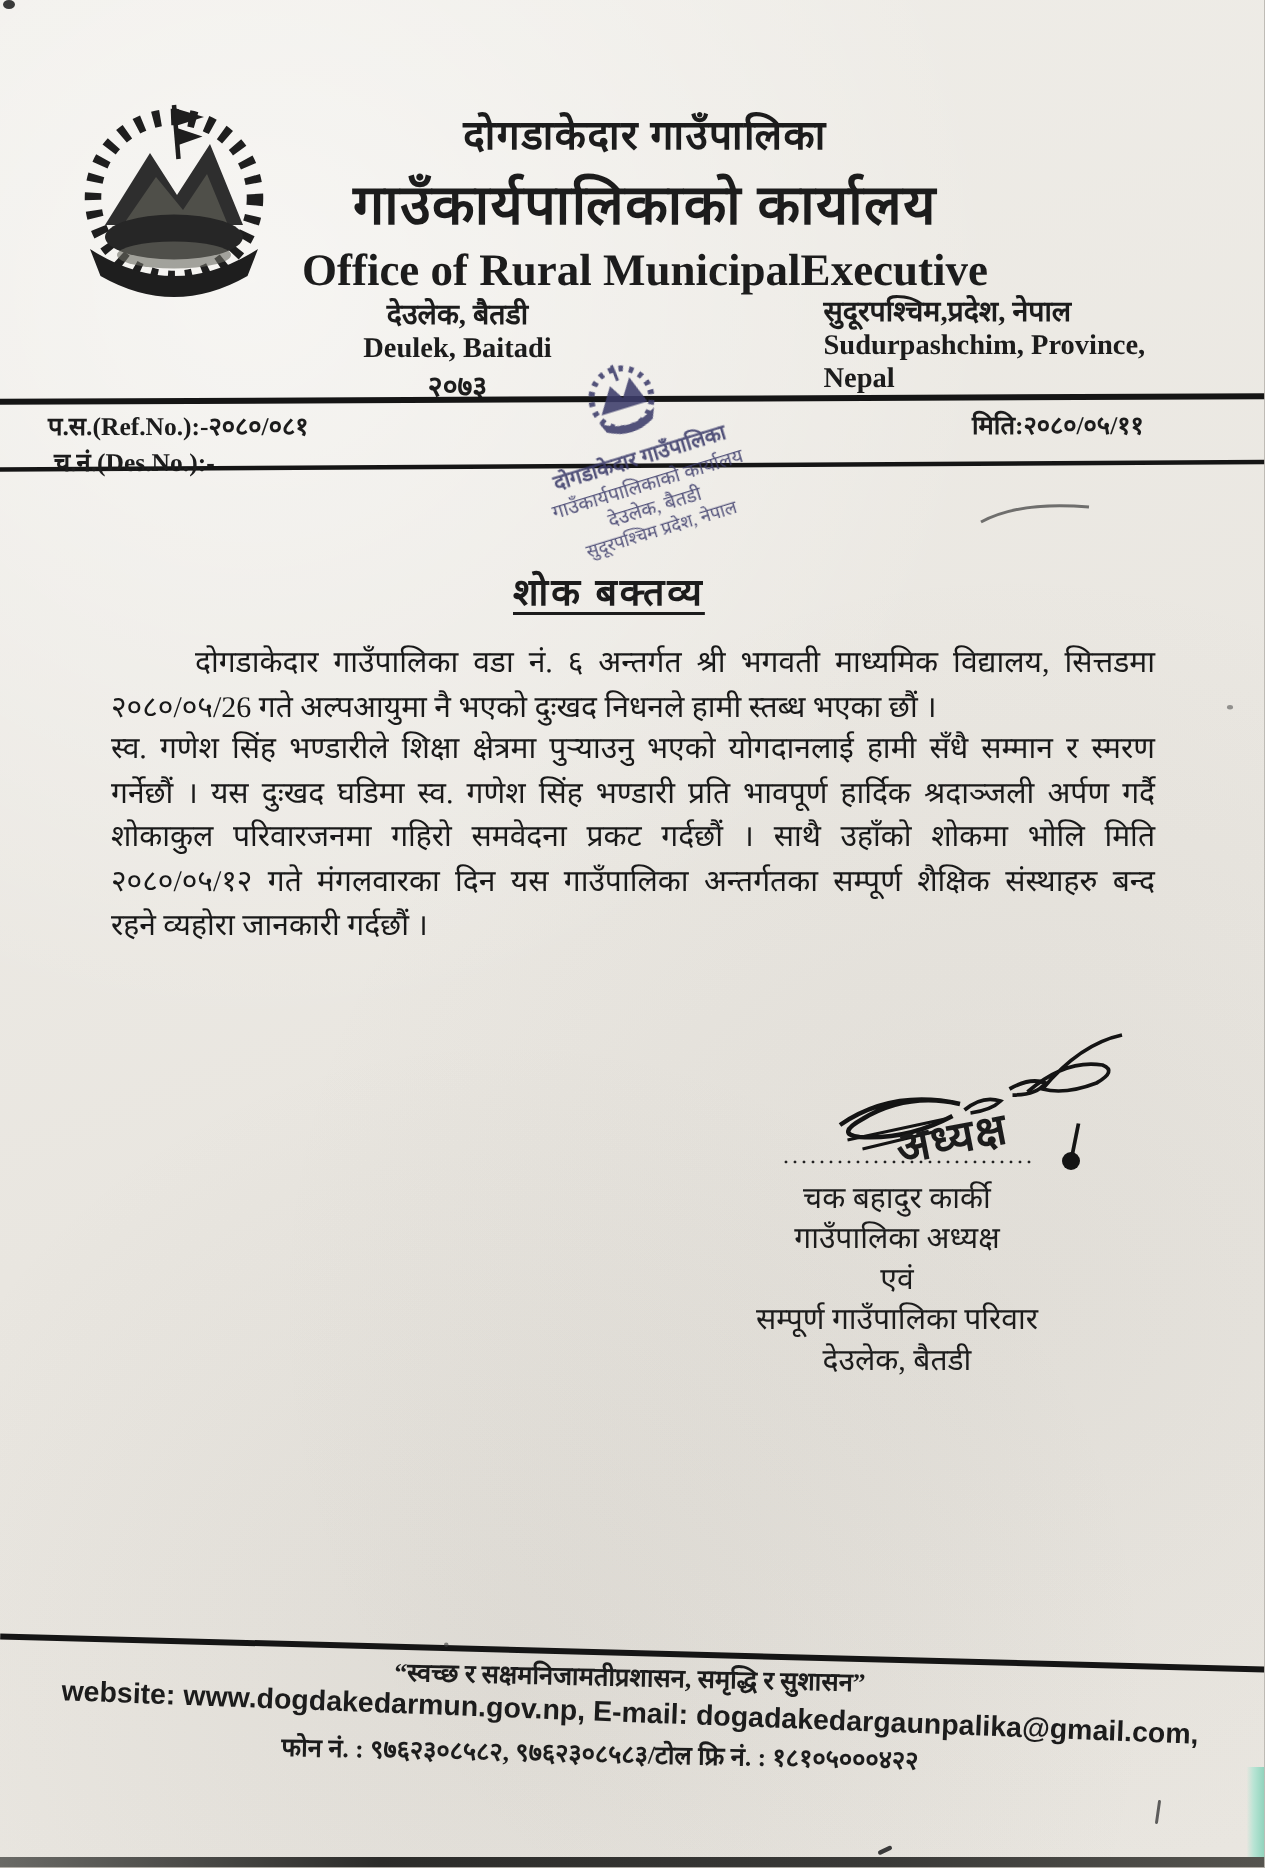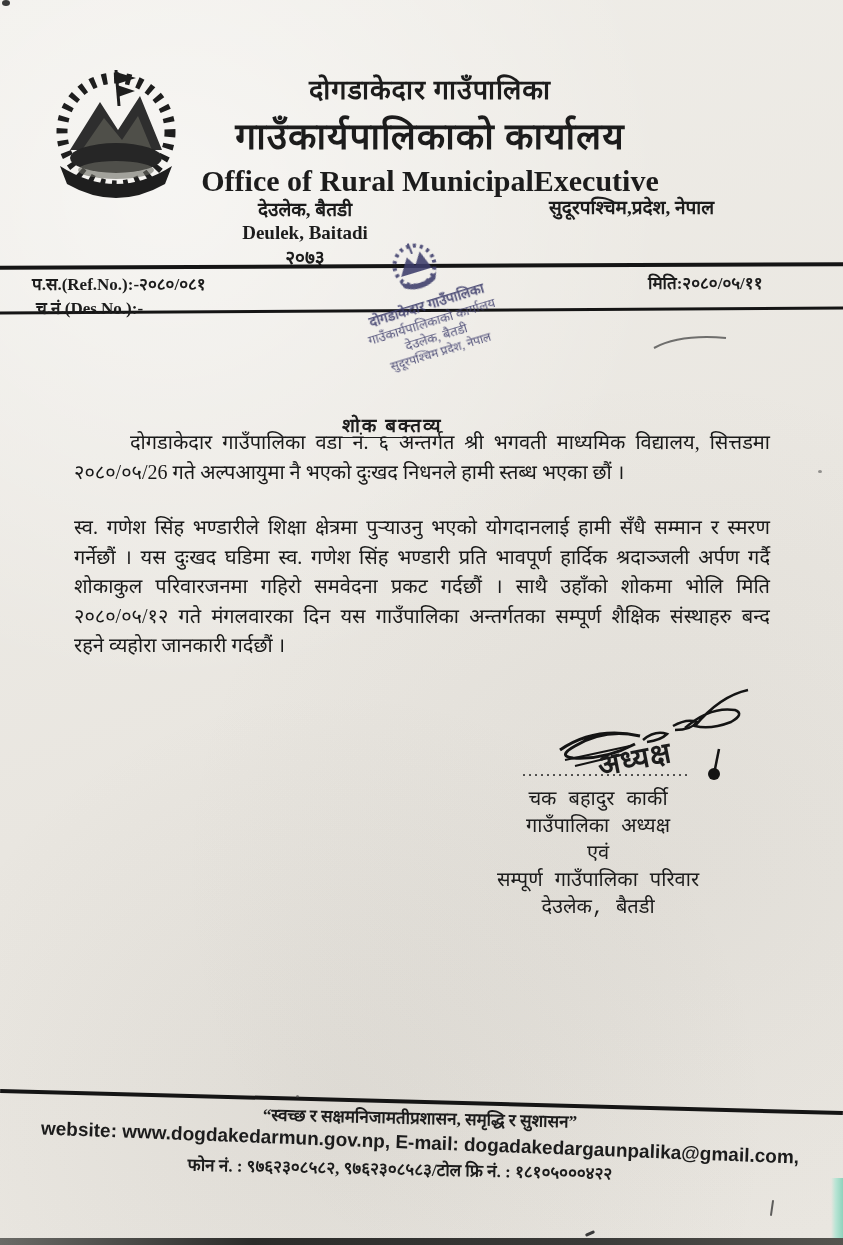--- a/index.html
+++ b/index.html
@@ -25,21 +25,21 @@
   .h-en-title{font-size:23px;font-weight:bold;font-family:"Liberation Serif",serif;}
   .h-np-office{font-size:37px;font-weight:bold;letter-spacing:1px;}
   .h-en-office{font-size:30px;font-weight:bold;}
   .h-sub-np{font-size:19px;font-weight:bold;}
   .h-sub-en{font-size:19px;font-weight:bold;}
   .rule{position:absolute;left:0;width:100%;background:#151515;}
   .refline{font-size:17px;font-weight:bold;}
   .para{width:732px;font-size:20px;line-height:29.5px;color:#191919;}
   .pline{text-align:justify;text-align-last:justify;white-space:nowrap;margin-left:36px;}
   .pline.last{text-align-last:left;}
-  .subject{font-size:19px;font-weight:bold;text-decoration:underline;text-underline-offset:5px;letter-spacing:2px;margin-top:36px;}
+  .subject{font-size:25px;font-weight:bold;text-decoration:underline;text-underline-offset:5px;letter-spacing:2px;}
   .stamp{
     width:230px;text-align:center;color:#3d3d6b;opacity:.88;
     transform:rotate(-17deg);line-height:1.25;
     filter:blur(.2px);
   }
   .stamp .s1{font-size:14px;font-weight:bold;}
   .stamp .s2{font-size:13px;}
   .stamp .s3{font-size:13px;}
   .stamp .s4{font-size:12px;}
   .sig-block{width:280px;text-align:center;font-size:20px;line-height:27px;}
@@ -79,20 +79,21 @@
   </div>
 
   <div class="abs center" style="left:220px;top:196px;width:170px;">
     <div class="h-sub-np np">देउलेक, बैतडी</div>
     <div class="h-sub-en">Deulek, Baitadi</div>
     <div class="h-sub-np np">२०७३</div>
   </div>
 
   <div class="abs" style="left:521px;top:194px;width:230px;margin-left:28px;">
     <div class="h-sub-np np">सुदूरपश्चिम,प्रदेश, नेपाल</div>
+    <div class="h-sub-en">Sudurpashchim, Province, Nepal</div>
   </div>
 
   <div class="rule" style="top:264px;height:4px;transform:rotate(-0.25deg);"></div>
   <div class="rule" style="top:309px;height:3px;transform:rotate(-0.35deg);"></div>
 
   <div class="abs refline np" style="left:32px;top:272px;">प.स.(Ref.No.):-२०८०/०८१</div>
   <div class="abs refline np" style="left:36px;top:296px;">च.नं.(Des.No.):-</div>
   <div class="abs refline np" style="left:648px;top:271px;">मिति:२०८०/०५/११</div>
 
   <div class="abs stamp np" style="left:310px;top:238px;">
@@ -112,42 +113,42 @@
     <path d="M4,18 Q30,4 76,8" fill="none" stroke="#3a3a3a" stroke-width="2" opacity="0.7"></path>
   </svg>
 
   <div class="abs subject np" style="left:342px;top:376px;">शोक बक्तव्य</div>
 
   <div class="abs para np" style="left:38px;top:428px;">
     <div class="pline" style="text-indent:56px;">दोगडाकेदार गाउँपालिका वडा नं. ६ अन्तर्गत श्री भगवती माध्यमिक विद्यालय, सित्तडमा</div>
     <div class="pline last">२०८०/०५/26 गते अल्पआयुमा नै भएको दुःखद निधनले हामी स्तब्ध भएका छौं ।</div>
   </div>
 
-  <div class="abs para np" style="left:38px;top:513px;">
+  <div class="abs para np" style="left:38px;top:485px;">
     <div class="pline">स्व. गणेश सिंह भण्डारीले शिक्षा क्षेत्रमा पुर्‍याउनु भएको योगदानलाई हामी सँधै सम्मान र स्मरण</div>
     <div class="pline">गर्नेछौं । यस दुःखद घडिमा स्व. गणेश सिंह भण्डारी प्रति भावपूर्ण हार्दिक श्रदाञ्जली अर्पण गर्दै</div>
     <div class="pline">शोकाकुल परिवारजनमा गहिरो समवेदना प्रकट गर्दछौं । साथै उहाँको शोकमा भोलि मिति</div>
     <div class="pline">२०८०/०५/१२ गते मंगलवारका दिन यस गाउँपालिका अन्तर्गतका सम्पूर्ण शैक्षिक संस्थाहरु बन्द</div>
     <div class="pline last">रहने व्यहोरा जानकारी गर्दछौं ।</div>
   </div>
 
   <svg class="abs" style="left:535px;top:688px;" width="215" height="85">
     <path d="M25,62 Q60,38 105,48 Q70,40 40,58 Q22,68 38,70 Q70,72 100,56" fill="none" stroke="#141414" stroke-width="3"></path>
     <path d="M30,72 L95,58 M40,78 L90,66" stroke="#141414" stroke-width="2" fill="none"></path>
     <path d="M108,52 Q120,42 132,46 Q126,52 112,54 M138,38 Q152,30 162,34 Q156,42 140,42" fill="none" stroke="#141414" stroke-width="2.5"></path>
     <path d="M150,40 Q175,18 200,22 Q210,26 196,34 Q175,42 160,38 Q185,8 213,2" fill="none" stroke="#141414" stroke-width="2.5"></path>
   </svg>
   <div class="abs sig-stamp np" style="left:597px;top:738px;">अध्यक्ष</div>
   <div class="abs dots" style="left:522px;top:762px;">............................</div>
   <svg class="abs" style="left:705px;top:745px;" width="24" height="40">
     <line x1="14" y1="4" x2="10" y2="24" stroke="#141414" stroke-width="2.5"></line>
     <circle cx="9" cy="29" r="6" fill="#141414"></circle>
   </svg>
 
-  <div class="abs sig-block np" style="left:458px;top:786px;font-family:Liberation Mono, monospace;">
+  <div class="abs sig-block np" style="left:458px;top:786px;">
     <div>चक बहादुर कार्की</div>
     <div>गाउँपालिका अध्यक्ष</div>
     <div>एवं</div>
     <div>सम्पूर्ण गाउँपालिका परिवार</div>
     <div>देउलेक, बैतडी</div>
   </div>
 
   <div class="rule" style="top:1100px;height:4px;transform:rotate(1.5deg);"></div>
   <div class="abs center footer-motto np" style="left:100px;top:1106px;width:640px;transform:rotate(1.3deg);">“स्वच्छ र सक्षमनिजामतीप्रशासन, समृद्धि र सुशासन”</div>
   <div class="abs center footer-web" style="left:40px;top:1132px;width:760px;transform:rotate(2.2deg);">website: www.dogdakedarmun.gov.np, E-mail: dogadakedargaunpalika@gmail.com,</div>

